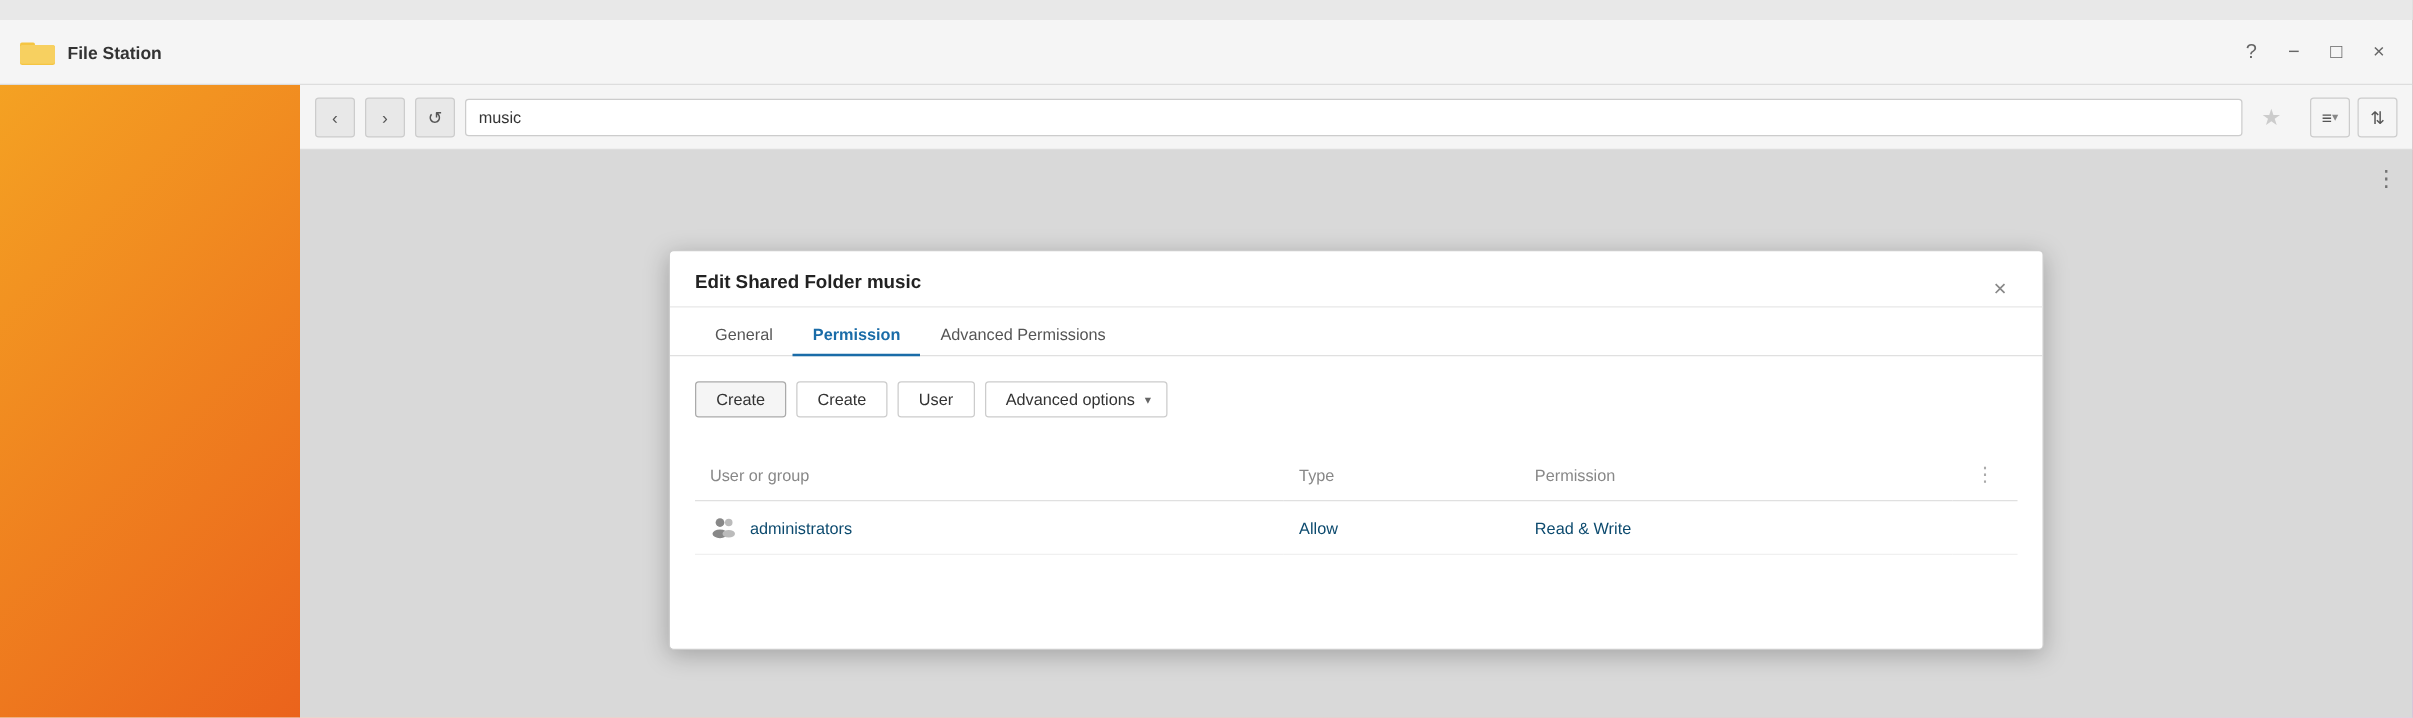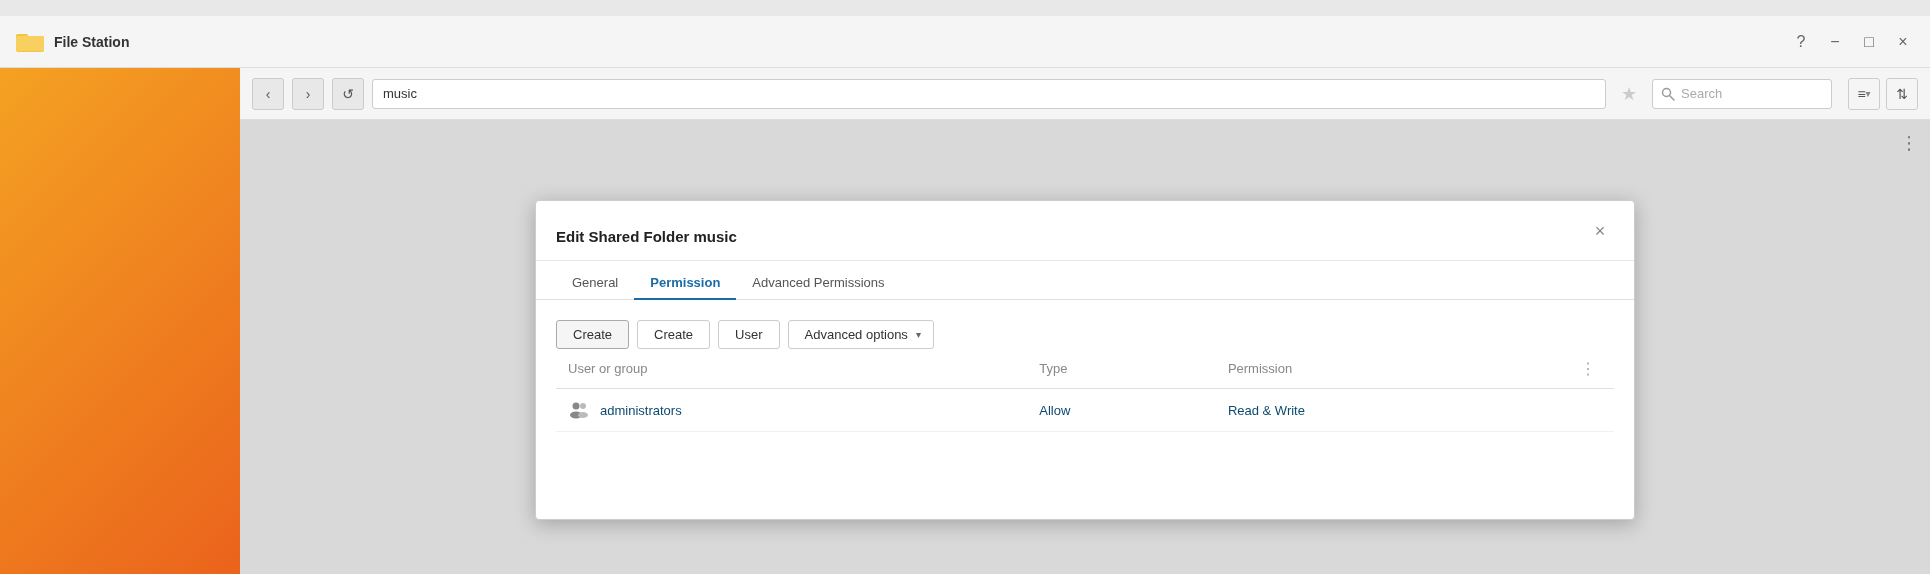--- a/index.html
+++ b/index.html
@@ -249,24 +249,24 @@
       background: #fff;
       border: 1px solid #ccc;
       border-radius: 4px;
       box-shadow: 0 4px 20px rgba(0,0,0,0.25);
       width: 1100px;
       min-height: 320px;
       position: relative;
     }
 
     .modal-header {
-      padding: 16px 20px 15px;
+      padding: 16px 20px 0;
       border-bottom: 1px solid #e8e8e8;
       display: flex;
-      align-items: flex-end;
+      align-items: flex-start;
       justify-content: space-between;
     }
 
     .modal-title {
       font-size: 15px;
       font-weight: 600;
       color: #222;
     }
 
     .modal-close {
@@ -308,21 +308,21 @@
 
     
     .modal-body {
       padding: 20px;
     }
 
     
     .action-bar {
       display: flex;
       gap: 8px;
-      margin-bottom: 0;
+      margin-bottom: 26px;
     }
 
     .btn {
       padding: 6px 16px;
       border: 1px solid #ccc;
       border-radius: 3px;
       background: #fff;
       cursor: pointer;
       font-size: 13px;
       color: #333;
@@ -466,27 +466,20 @@
     </div>
 
     <div class="right-panel">
 
       <div class="toolbar">
         <button class="toolbar-btn">‹</button>
         <button class="toolbar-btn">›</button>
         <button class="toolbar-btn">↺</button>
         <input class="address-bar" type="text" value="music" style="">
         <button class="star-btn">★</button>
-        <div class="search-bar">
-          <svg width="14" height="14" viewBox="0 0 14 14" fill="none">
-            <circle cx="5.5" cy="5.5" r="4" stroke="#999" stroke-width="1.5"></circle>
-            <line x1="8.5" y1="8.5" x2="13" y2="13" stroke="#999" stroke-width="1.5" stroke-linecap="round"></line>
-          </svg>
-          <span style="color:#aaa;">Search</span>
-        </div>
         <div class="toolbar-right">
           <button class="view-btn">
             <span>≡</span>
             <span style="font-size:10px; color:#888;">▾</span>
           </button>
           <button class="view-btn">⇅</button>
         </div>
       </div>
 
       <div class="file-area">

